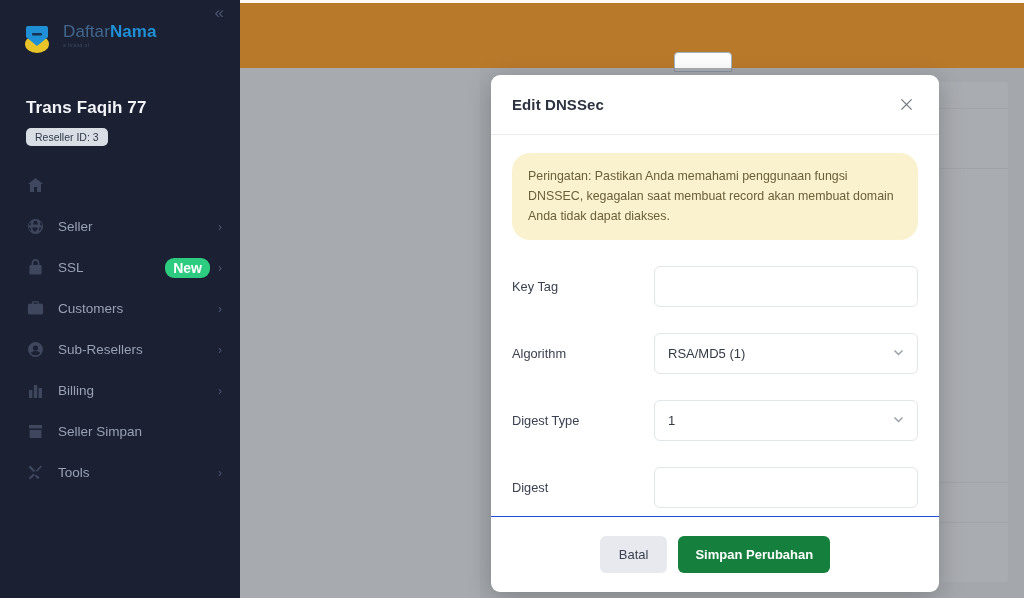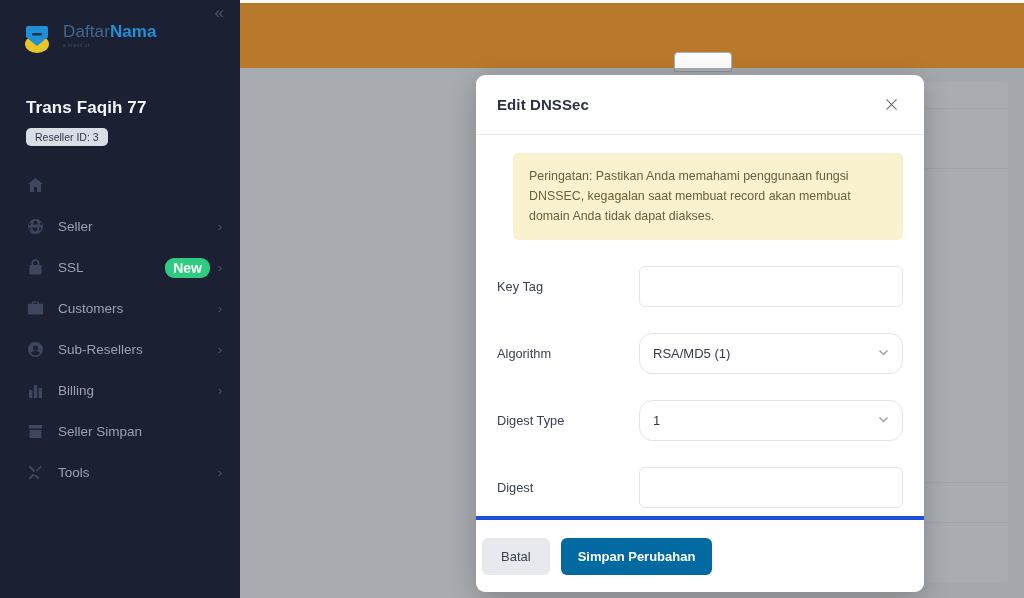--- a/index.html
+++ b/index.html
@@ -90,21 +90,21 @@
   }
 
   
   .overlay {
     position: absolute; left: 240px; top: 68px; right: 0; bottom: 0;
     background: rgba(120,124,130,0.62);
   }
 
   
   .modal {
-    position: absolute; left: 476px; top: 75px;
+    position: absolute; left: 491px; top: 75px;
     width: 448px; height: 517px;
     background: #ffffff; border-radius: 9px;
     box-shadow: 0 6px 26px rgba(0,0,0,.22);
     display: flex; flex-direction: column;
     overflow: hidden;
   }
   .modal-head {
     height: 60px; flex: none;
     display: flex; align-items: center;
     padding: 0 20px 0 21px;
@@ -115,65 +115,65 @@
     width: 26px; height: 26px; cursor: pointer;
     display: flex; align-items: center; justify-content: center;
     color: #6e757f;
   }
   .modal-close svg { width: 17px; height: 17px; stroke: #6e757f; stroke-width: 1.4; fill: none; }
 
   .modal-body { flex: 1; padding: 18px 21px 0 21px; overflow: hidden; }
 
   .warn {
     background: #faf2cf; color: #6a6039;
-    border-radius: 5px;
+    border-radius: 18px;
     padding: 13px 16px 14px 16px;
-    font-size: 12.4px; line-height: 1.62; margin-left: 16px;
+    font-size: 12.4px; line-height: 1.62;
   }
 
   .field { display: flex; align-items: center; margin-top: 26px; }
   .field-label {
     width: 142px; flex: none;
     font-size: 12.8px; color: #3a4150;
   }
   .field-ctl { flex: 1; position: relative; }
   .txt {
     width: 100%; height: 41px;
     border: 1px solid #e2e5e9; border-radius: 6px;
     background: #fff; padding: 0 13px;
     font-family: "Liberation Sans", sans-serif;
     font-size: 13px; color: #343a46; outline: none;
   }
   .txt::placeholder { color: #b4b9c1; }
   .sel {
     width: 100%; height: 41px;
-    border: 1px solid #e2e5e9; border-radius: 13px;
+    border: 1px solid #e2e5e9; border-radius: 6px;
     background: #fff; padding: 0 34px 0 13px;
     font-size: 13px; color: #343a46;
     display: flex; align-items: center; cursor: pointer;
   }
   .sel-chev {
     position: absolute; right: 13px; top: 50%; transform: translateY(-50%);
     pointer-events: none;
   }
   .sel-chev svg { width: 13px; height: 13px; stroke: #9aa0aa; stroke-width: 1.5; fill: none; }
 
   .modal-foot {
     flex: none; height: 76px;
-    border-top: 4px solid #1d4ed8;
-    display: flex; align-items: center; justify-content: flex-start;
+    border-top: 1px solid #1d4ed8;
+    display: flex; align-items: center; justify-content: center;
     gap: 11px; padding: 0 6px;
   }
   .btn {
     border: none; border-radius: 6px; cursor: pointer;
     font-family: "Liberation Sans", sans-serif;
     font-size: 13px; height: 37px; padding: 0 19px;
   }
   .btn-cancel { background: #e7e9ee; color: #3b4150; }
-  .btn-save { background: #0369a1; color: #fff; font-weight: bold; padding: 0 17px; }
+  .btn-save { background: #15803d; color: #fff; font-weight: bold; padding: 0 17px; }
 </style>
 </head>
 <body>
 
 <div id="app">
 
   <div class="content">
     <div class="topbar"></div>
     <div class="page-body">
       <div class="page-card">

